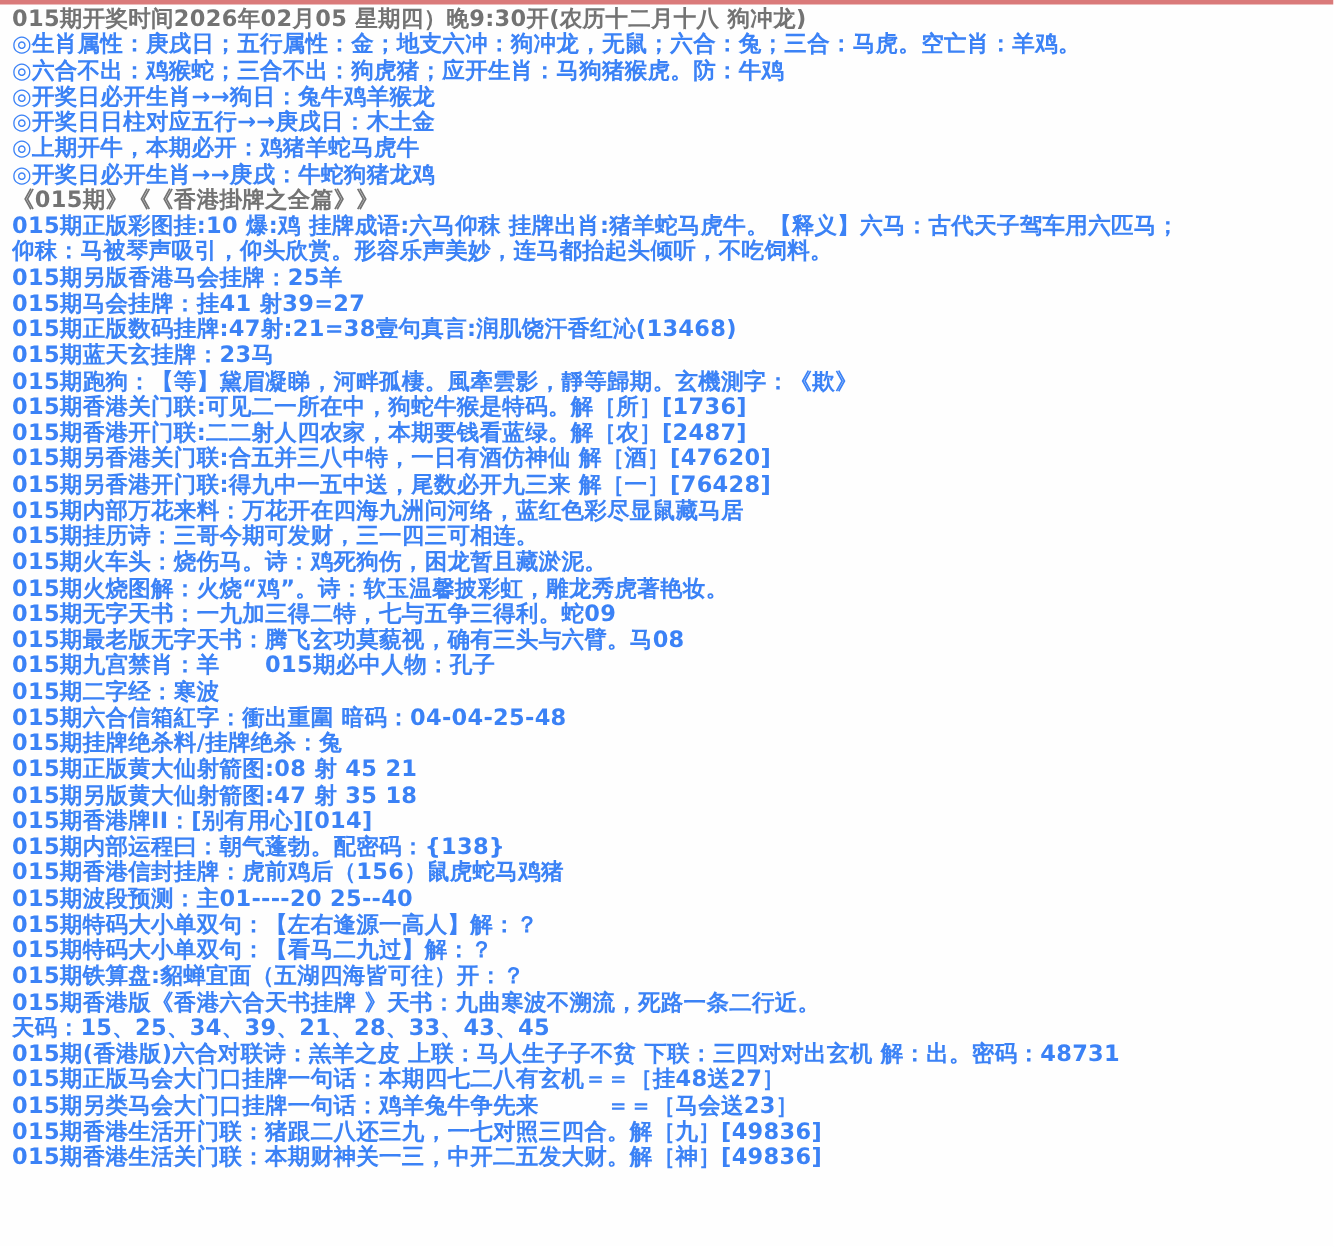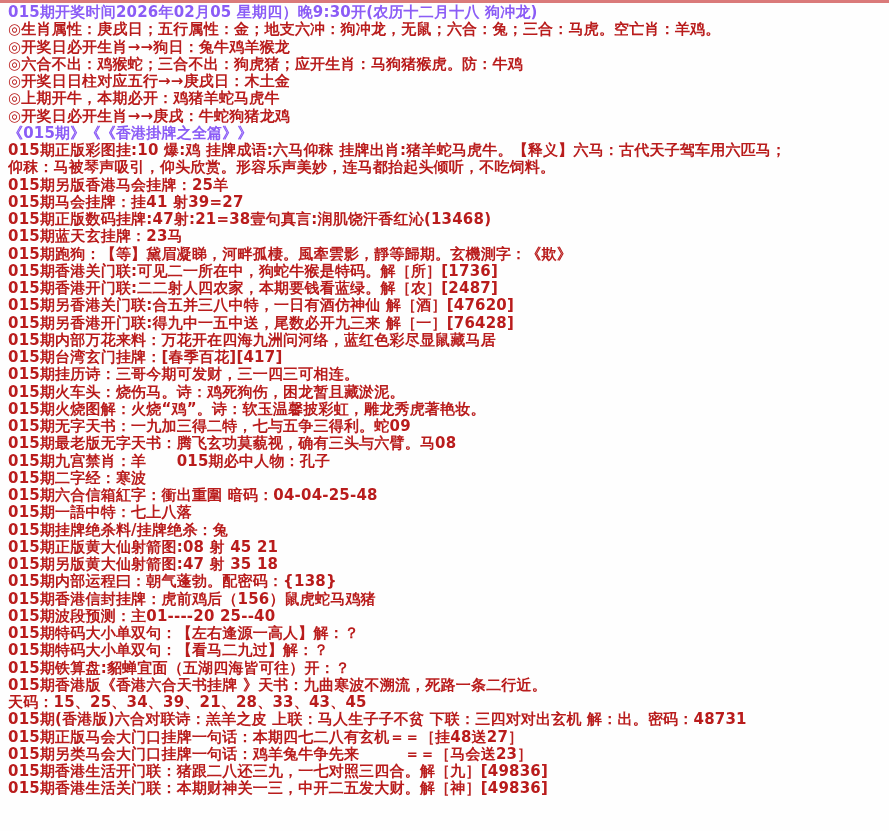--- a/index.html
+++ b/index.html
@@ -19,64 +19,63 @@
     border-top: 3px solid #da7a7a;
     padding: 1px 4px 0 8px;
     background: #fefefe;
   }
   .line {
     font-family: "DejaVu Sans", "Liberation Sans", sans-serif;
     font-weight: bold;
     font-size: 15px;
     line-height: 17.25px;
     height: 17.25px;
-    color: #b91c1c;
+    color: #3b82f6;
     white-space: pre;
     letter-spacing: 0.2px;
     overflow: hidden;
   }
-  .red { color: #8b5cf6; }
+  .red { color: #737373; }
 </style>
 </head>
 <body>
 
 <div class="page">
   <div class="line red">015期开奖时间2026年02月05 星期四）晚9:30开(农历十二月十八 狗冲龙)</div>
   <div class="line">◎生肖属性：庚戌日；五行属性：金；地支六冲：狗冲龙，无鼠；六合：兔；三合：马虎。空亡肖：羊鸡。</div>
+  <div class="line">◎六合不出：鸡猴蛇；三合不出：狗虎猪；应开生肖：马狗猪猴虎。防：牛鸡</div>
   <div class="line">◎开奖日必开生肖→→狗日：兔牛鸡羊猴龙</div>
-  <div class="line">◎六合不出：鸡猴蛇；三合不出：狗虎猪；应开生肖：马狗猪猴虎。防：牛鸡</div>
   <div class="line">◎开奖日日柱对应五行→→庚戌日：木土金</div>
   <div class="line">◎上期开牛，本期必开：鸡猪羊蛇马虎牛</div>
   <div class="line">◎开奖日必开生肖→→庚戌：牛蛇狗猪龙鸡</div>
   <div class="line red">《015期》《《香港掛牌之全篇》》</div>
   <div class="line">015期正版彩图挂:10 爆:鸡 挂牌成语:六马仰秣 挂牌出肖:猪羊蛇马虎牛。【释义】六马：古代天子驾车用六匹马；</div>
   <div class="line">仰秣：马被琴声吸引，仰头欣赏。形容乐声美妙，连马都抬起头倾听，不吃饲料。</div>
   <div class="line">015期另版香港马会挂牌：25羊</div>
   <div class="line">015期马会挂牌：挂41 射39=27</div>
   <div class="line">015期正版数码挂牌:47射:21=38壹句真言:润肌饶汗香红沁(13468)</div>
   <div class="line">015期蓝天玄挂牌：23马</div>
   <div class="line">015期跑狗：【等】黛眉凝睇，河畔孤棲。風牽雲影，靜等歸期。玄機測字：《欺》</div>
   <div class="line">015期香港关门联:可见二一所在中，狗蛇牛猴是特码。解［所］[1736]</div>
   <div class="line">015期香港开门联:二二射人四农家，本期要钱看蓝绿。解［农］[2487]</div>
   <div class="line">015期另香港关门联:合五并三八中特，一日有酒仿神仙 解［酒］[47620]</div>
   <div class="line">015期另香港开门联:得九中一五中送，尾数必开九三来 解［一］[76428]</div>
   <div class="line">015期内部万花来料：万花开在四海九洲问河络，蓝红色彩尽显鼠藏马居</div>
-  <div class="line">015期台湾玄门挂牌：[春季百花][417]</div>
   <div class="line">015期挂历诗：三哥今期可发财，三一四三可相连。</div>
   <div class="line">015期火车头：烧伤马。诗：鸡死狗伤，困龙暂且藏淤泥。</div>
   <div class="line">015期火烧图解：火烧“鸡”。诗：软玉温馨披彩虹，雕龙秀虎著艳妆。</div>
   <div class="line">015期无字天书：一九加三得二特，七与五争三得利。蛇09</div>
   <div class="line">015期最老版无字天书：腾飞玄功莫藐视，确有三头与六臂。马08</div>
   <div class="line">015期九宫禁肖：羊　　015期必中人物：孔子</div>
   <div class="line">015期二字经：寒波</div>
   <div class="line">015期六合信箱紅字：衝出重圍 暗码：04-04-25-48</div>
-  <div class="line">015期一語中特：七上八落</div>
   <div class="line">015期挂牌绝杀料/挂牌绝杀：兔</div>
   <div class="line">015期正版黄大仙射箭图:08 射 45 21</div>
   <div class="line">015期另版黄大仙射箭图:47 射 35 18</div>
+  <div class="line">015期香港牌II：[别有用心][014]</div>
   <div class="line">015期内部运程曰：朝气蓬勃。配密码：{138}</div>
   <div class="line">015期香港信封挂牌：虎前鸡后（156）鼠虎蛇马鸡猪</div>
   <div class="line">015期波段预测：主01----20 25--40</div>
   <div class="line">015期特码大小单双句：【左右逢源一高人】解：？</div>
   <div class="line">015期特码大小单双句：【看马二九过】解：？</div>
   <div class="line">015期铁算盘:貂蝉宜面（五湖四海皆可往）开：？</div>
   <div class="line">015期香港版《香港六合天书挂牌 》天书：九曲寒波不溯流，死路一条二行近。</div>
   <div class="line">天码：15、25、34、39、21、28、33、43、45</div>
   <div class="line">015期(香港版)六合对联诗：羔羊之皮 上联：马人生子子不贫 下联：三四对对出玄机 解：出。密码：48731</div>
   <div class="line">015期正版马会大门口挂牌一句话：本期四七二八有玄机＝＝［挂48送27］</div>

